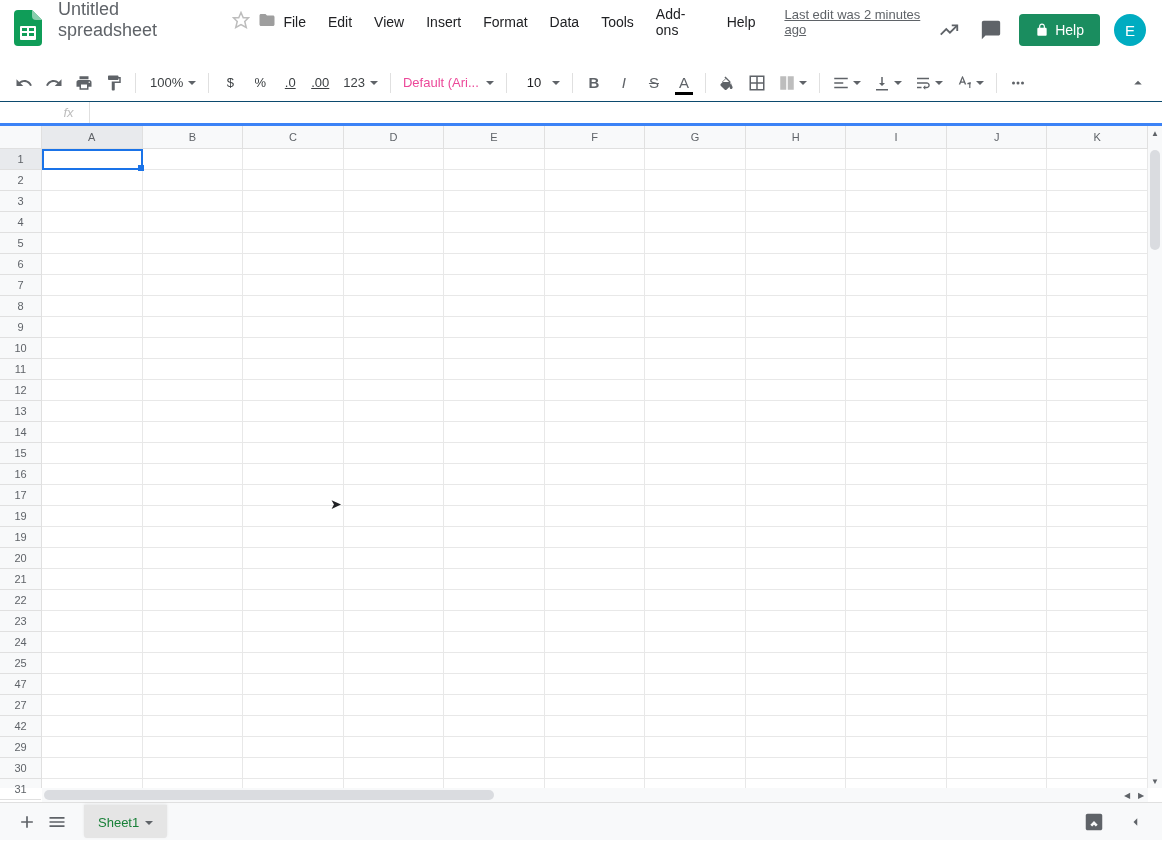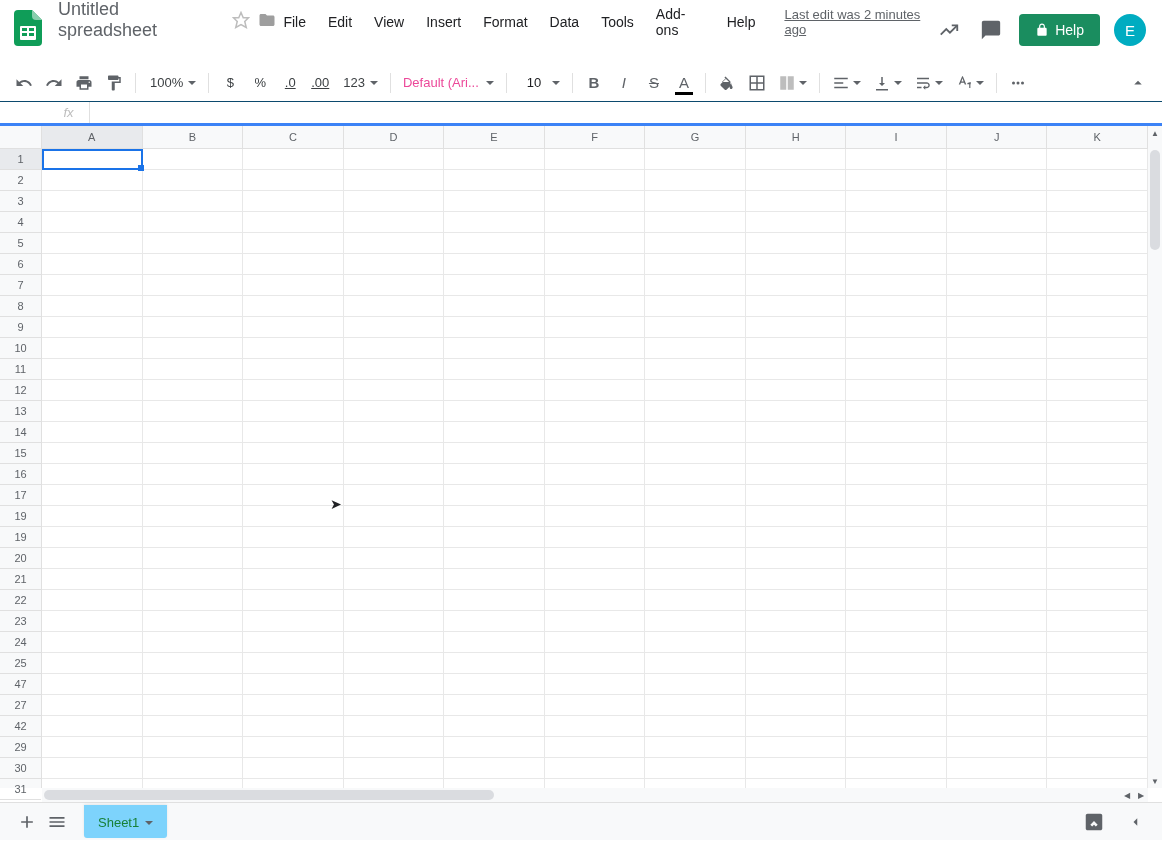--- a/index.html
+++ b/index.html
@@ -58,21 +58,21 @@
 .vscroll { position: absolute; right: 0; top: 0; bottom: 14px; width: 14px; background: #f8f9fa; }
 .vscroll-thumb { position: absolute; left: 2px; right: 2px; top: 24px; height: 100px; background: #dadce0; border-radius: 5px; }
 .varrow { position: absolute; left: 0; right: 0; height: 14px; display: flex; align-items: center; justify-content: center; font-size: 8px; color: #5f6368; cursor: pointer;}
 .hscroll { position: absolute; left: 42px; right: 14px; bottom: 0; height: 14px; background: #f8f9fa; }
 .hscroll-thumb { position: absolute; top: 2px; bottom: 2px; left: 2px; width: 450px; background: #dadce0; border-radius: 5px; }
 .harrow { position: absolute; top: 0; bottom: 0; width: 14px; display: flex; align-items: center; justify-content: center; font-size: 8px; color: #5f6368; cursor: pointer;}
 
 
 .sheet-bar { display: flex; align-items: center; height: 38px; border-top: 1px solid #e0e0e0; background: #f8f9fa; padding: 0 12px; }
 .sheet-btn { width: 30px; height: 30px; display: flex; align-items: center; justify-content: center; color: #5f6368; cursor: pointer; }
-.sheet-tab { background: #7dd3fc; border-top: 2px solid transparent; padding: 8px 14px; font-size: 13px; color: #188038; font-weight: 500; display: flex; align-items: center; gap: 6px; cursor: pointer; margin-left: 12px; border-radius: 0 0 3px 3px; box-shadow: 0 -1px 3px rgba(0,0,0,.08); position: relative; }
+.sheet-tab { background: #e5e5e5; border-top: 2px solid transparent; padding: 8px 14px; font-size: 13px; color: #188038; font-weight: 500; display: flex; align-items: center; gap: 6px; cursor: pointer; margin-left: 12px; border-radius: 0 0 3px 3px; box-shadow: 0 -1px 3px rgba(0,0,0,.08); position: relative; }
 .sheet-bar-right { margin-left: auto; display: flex; align-items: center; gap: 12px; }
 .explore-btn { width: 28px; height: 28px; display: flex; align-items: center; justify-content: center; cursor: pointer; color: #5f6368; }
 
 .cursor-ptr { position: absolute; left: 330px; top: 370px; font-size: 14px; pointer-events: none; z-index: 10; }
 </style>
 </head>
 <body>
 
 <div class="header">
   <div class="logo">

